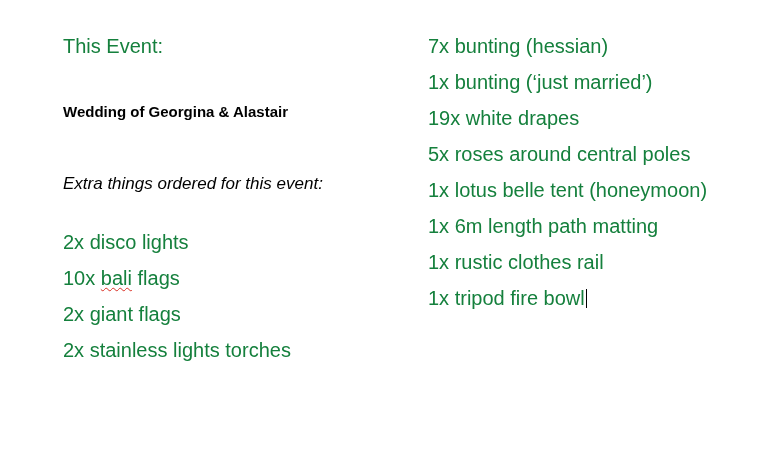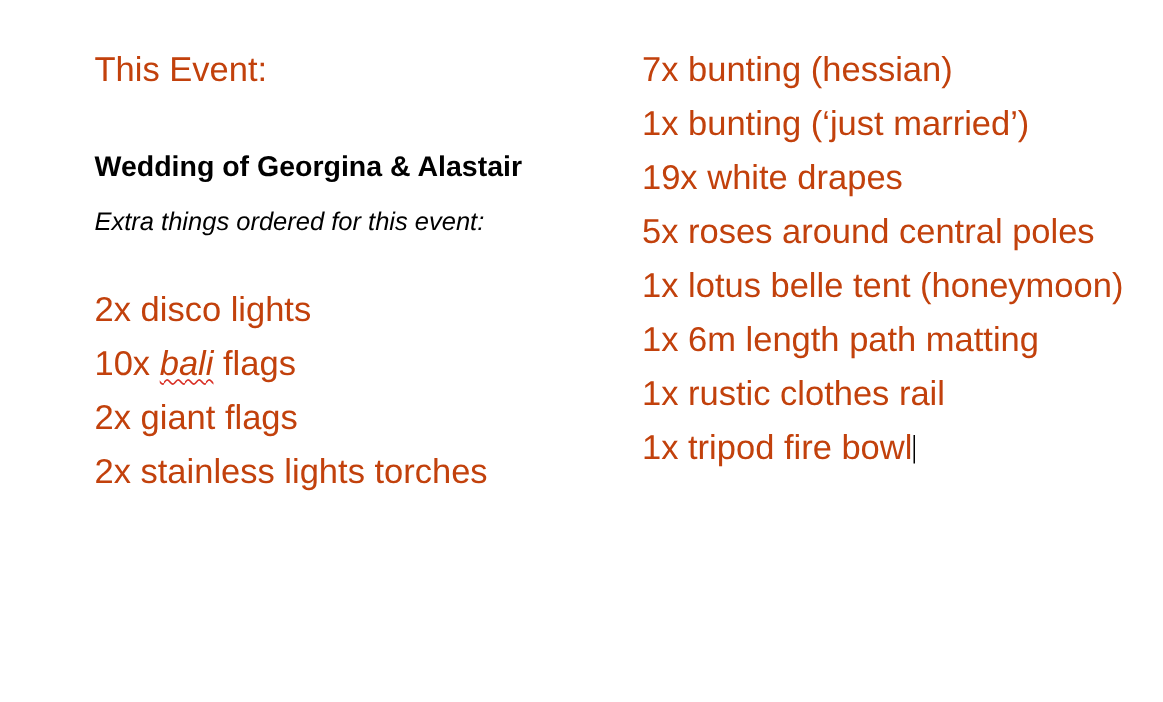--- a/index.html
+++ b/index.html
@@ -26,44 +26,44 @@
     top: 28px;
     width: 330px;
   }
   .col-right {
     position: absolute;
     left: 428px;
     top: 28px;
     width: 350px;
   }
   .line {
-    font-size: 23px;
+    font-size: 20px;
     line-height: 36px;
-    color: #c2410c;
+    color: #15803d;
     white-space: pre;
   }
   .heading {
     font-weight: bold;
-    font-size: 19px;
+    font-size: 15px;
     line-height: 36px;
   }
   .subheading {
     font-style: italic;
     font-size: 17px;
     line-height: 36px;
+    margin-top: 36px;
   }
   .spacer-sm { height: 30px; }
   .spacer-md { height: 22px; }
   .misspelled {
     text-decoration: underline;
     text-decoration-style: wavy;
     text-decoration-color: #d93025;
     text-decoration-thickness: 1px;
     text-underline-offset: 2px;
-    font-style: italic;
   }
   .caret {
     display: inline-block;
     width: 1px;
     height: 19px;
     background: #000000;
     vertical-align: -3px;
     margin-left: 1px;
   }
 </style>

